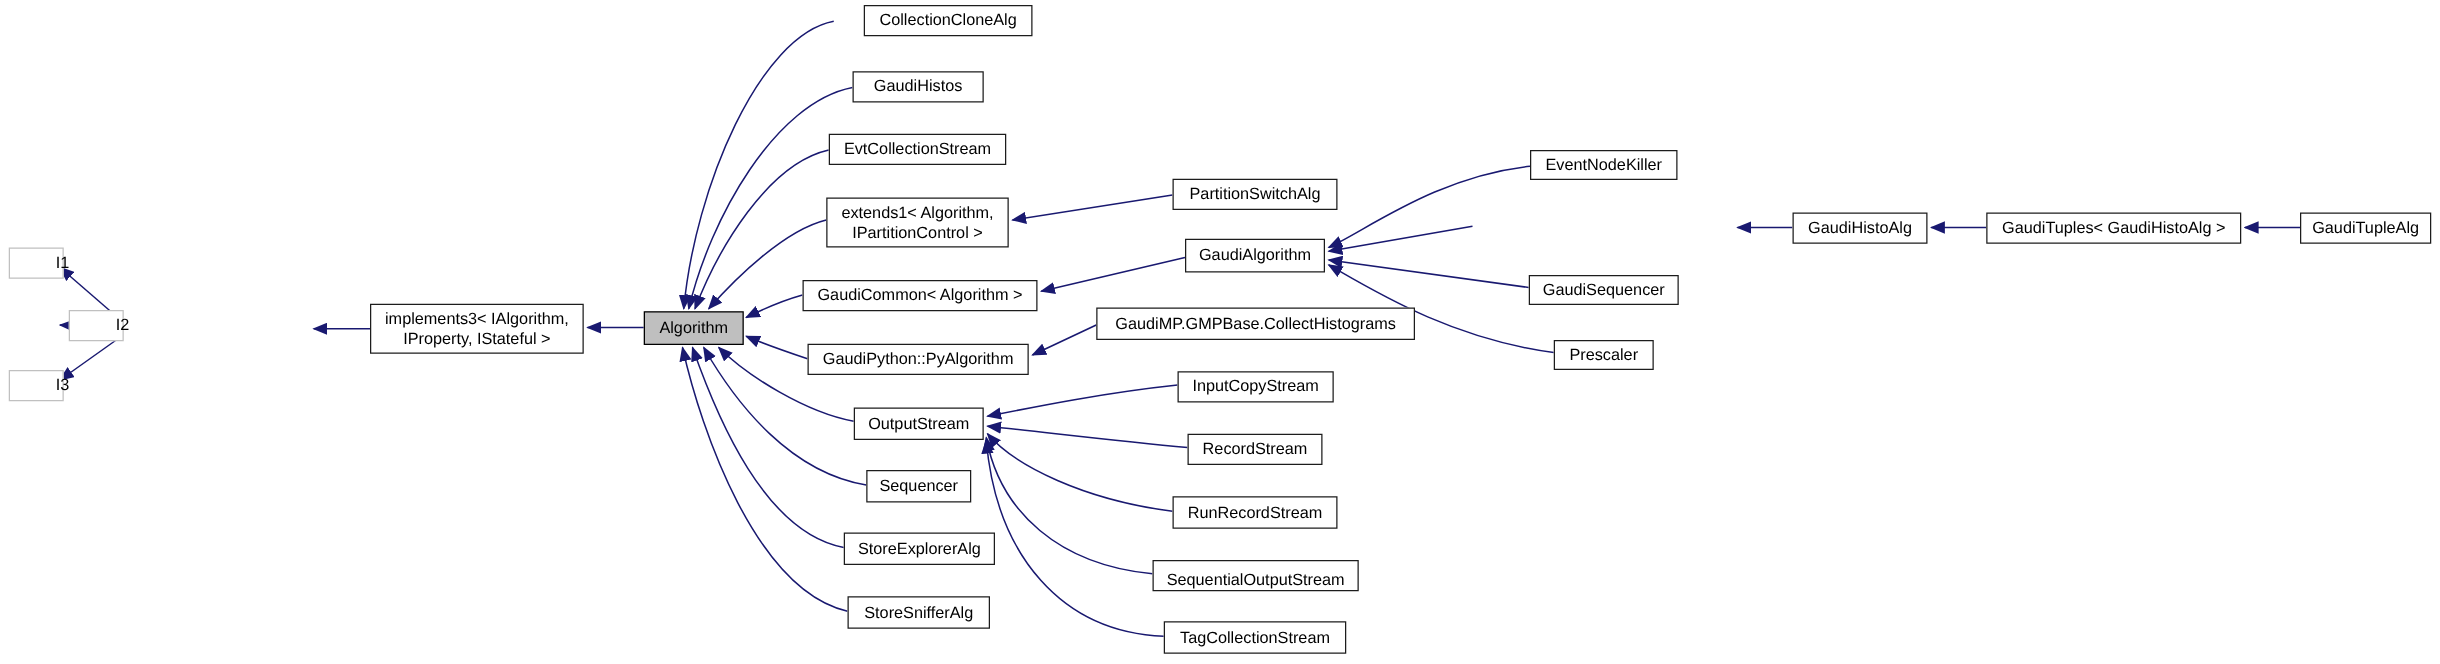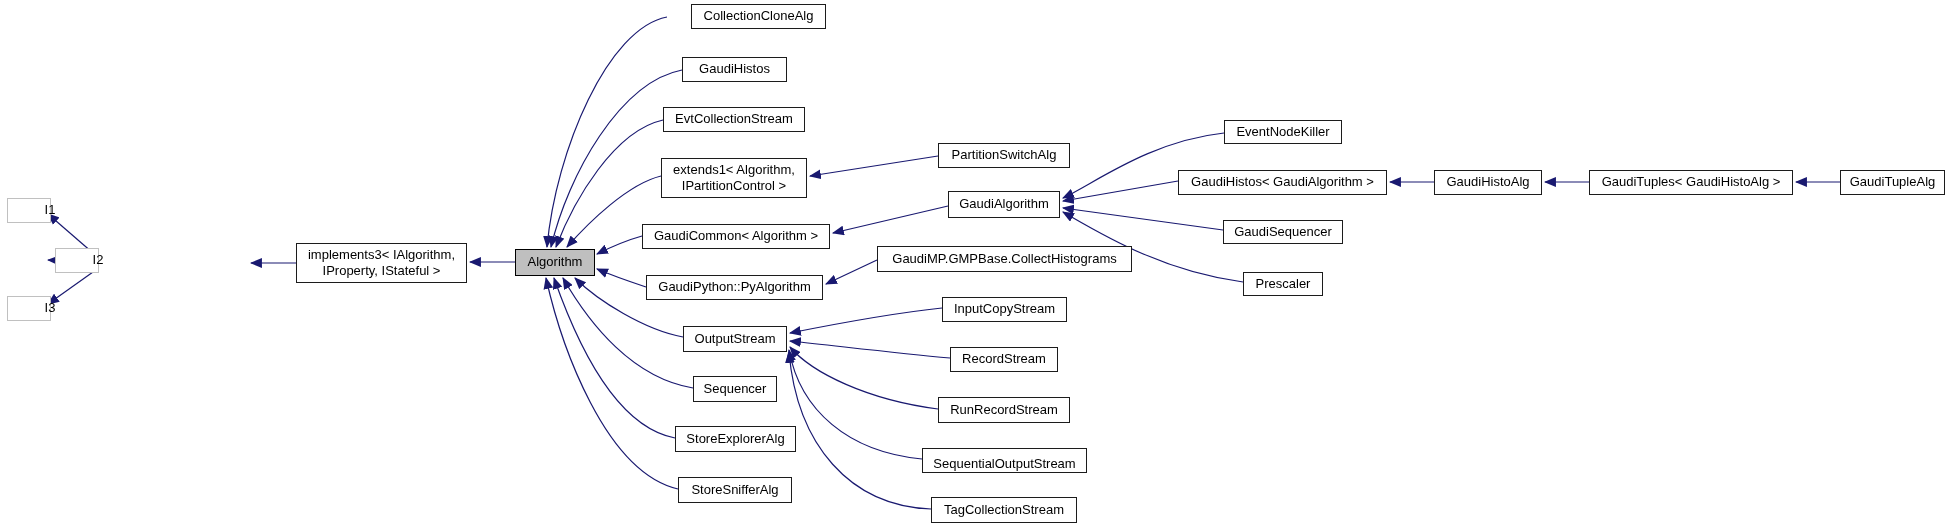--- a/index.html
+++ b/index.html
@@ -167,23 +167,20 @@
   <div class="node" style="left:922px; top:448px; width:165px; height:25px;justify-content:flex-end;">
     <span>SequentialOutputStream</span>
   </div>
   <div class="node" style="left:931px; top:497px; width:146px; height:26px;">
     <span>TagCollectionStream</span>
   </div>
 
   <div class="node" style="left:1224px; top:120px; width:118px; height:24px;">
     <span>EventNodeKiller</span>
   </div>
-  <div class="node" style="left:1178px; top:170px; width:209px; height:25px;">
-    <span>GaudiHistos&lt; GaudiAlgorithm &gt;</span>
-  </div>
   <div class="node" style="left:1223px; top:220px; width:120px; height:24px;">
     <span>GaudiSequencer</span>
   </div>
   <div class="node" style="left:1243px; top:272px; width:80px; height:24px;">
     <span>Prescaler</span>
   </div>
 
   <div class="node" style="left:1434px; top:170px; width:108px; height:25px;">
     <span>GaudiHistoAlg</span>
   </div>

